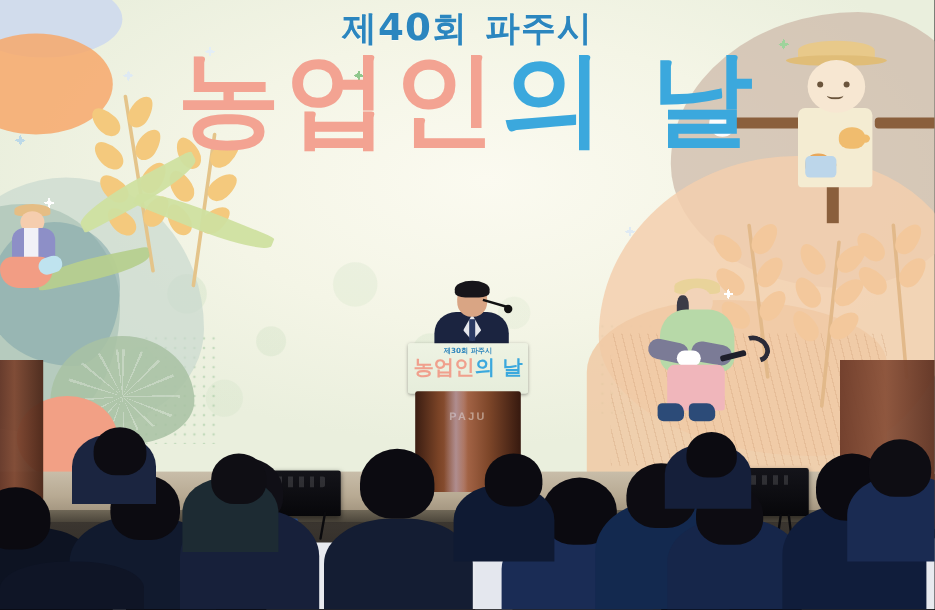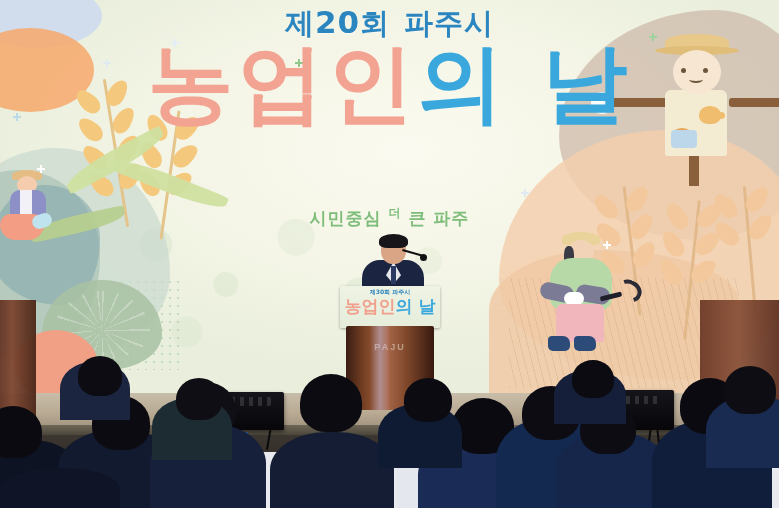--- a/index.html
+++ b/index.html
@@ -435,32 +435,27 @@
     <div class="spark" style="left:100px; top:56px; color:#dfeaf3;"></div>
     <div class="spark" style="left:168px; top:36px; color:#e3eef6;"></div>
     <div class="spark" style="left:292px; top:56px; color:#8fc78c;"></div>
     <div class="spark" style="left:10px; top:110px; color:#bcd9e8;"></div>
     <div class="spark" style="left:34px; top:162px; color:#ffffff;"></div>
     <div class="spark" style="left:600px; top:238px; color:#ffffff;"></div>
     <div class="spark" style="left:518px; top:186px; color:#dfeaf3;"></div>
     <div class="spark" style="left:646px; top:30px; color:#9fd39c;"></div>
 
     <div class="kicker">
-      <span>제</span><span class="num">20</span><span>회</span><span class="city">파주시</span>
+      <span>제</span><span class="num">40</span><span>회</span><span class="city">파주시</span>
     </div>
 
     <div class="headline">
       <span class="pink">농업인</span><span class="blue">의 날</span>
     </div>
 
-    <div class="slogan">
-      <span>시민중심</span>
-      <span class="sm">더</span>
-      <span>큰 파주</span>
-    </div>
   </div>
 
   <div class="wall-below"></div>
   <div class="wall-rail"></div>
   <div class="floor"></div>
   <div class="door-left"></div>
   <div class="door-right"></div>
 
   <div class="speaker-person">
     <div class="sp-shoulders"></div>

